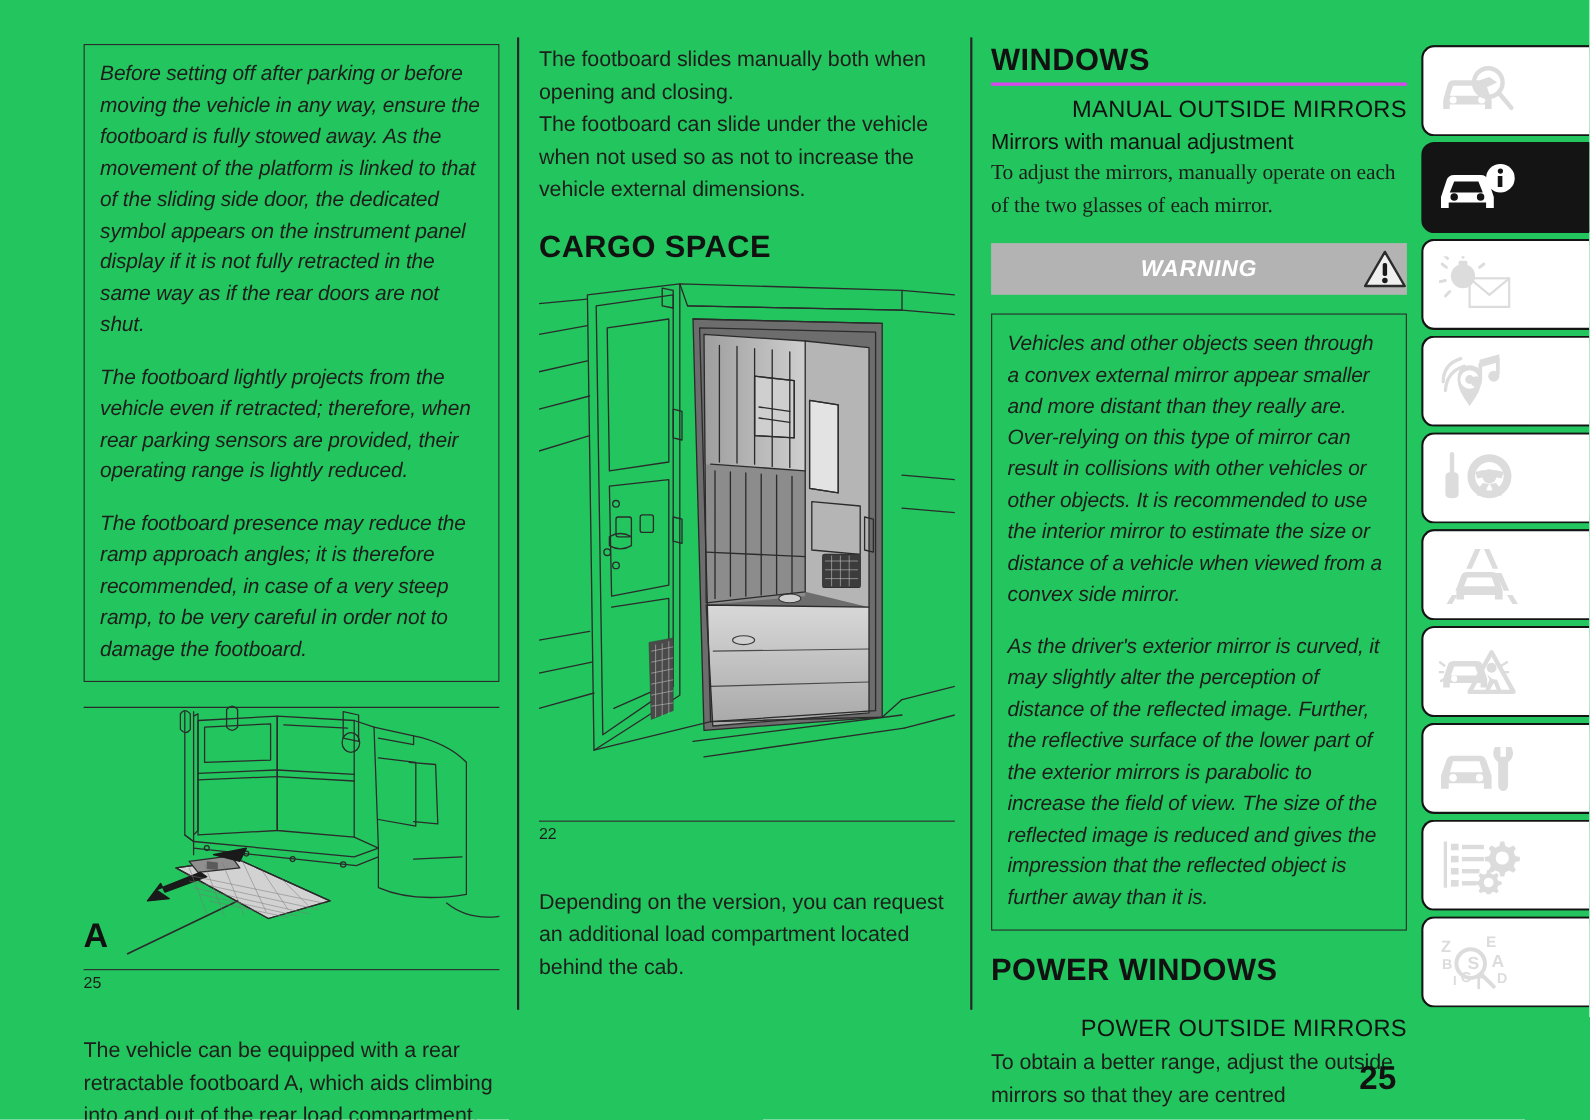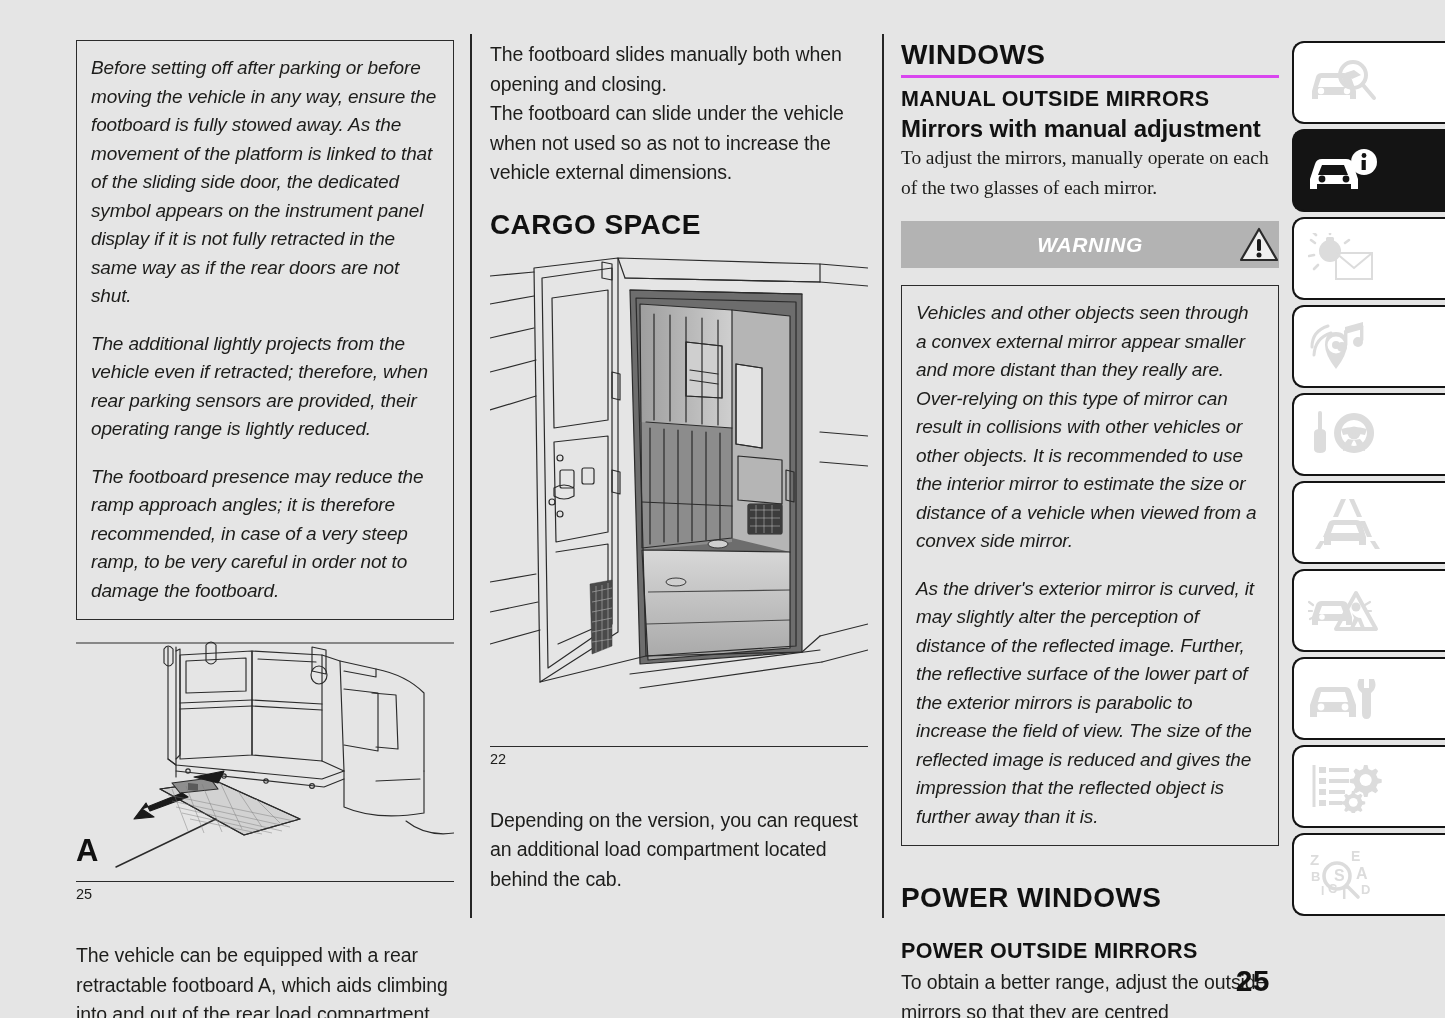--- a/index.html
+++ b/index.html
@@ -3,21 +3,21 @@
 <meta charset="utf-8">
 <style>
   * { box-sizing: border-box; margin: 0; padding: 0; }
   html, body {
     width: 1445px; height: 1018px;
     background: #ffffff;
     font-family: "Liberation Sans", sans-serif;
     color: #1a1a1a;
     overflow: hidden;
   }
-  .page { position: relative; width: 1445px; height: 1018px; background:#e5e5e5; }
+  .page { position: relative; width: 1445px; height: 1018px; background:#22c55e; }
 
   
   .col { position: absolute; top: 40px; }
   .col-1 { left: 76px;  width: 378px; }
   .col-2 { left: 490px; width: 378px; }
   .col-3 { left: 901px; width: 378px; }
 
   .divider {
     position: absolute; top: 34px; width: 2px; height: 884px;
     background: #262626;
@@ -32,26 +32,27 @@
   }
   .body-text p + p { margin-top: 20px; }
 
   .h1 {
     font-size: 28px; font-weight: bold; letter-spacing: 0.4px;
     line-height: 1.08; color: #111; text-transform: uppercase;
     font-stretch: condensed;
   }
   .h1.ruled { border-bottom: 3px solid #d946ef; padding-bottom: 5px; margin-bottom: 9px; }
   .h2 {
-    font-size: 21.5px; font-weight: bold; letter-spacing: 0.3px;
+    font-size: 21.5px; font-weight: normal; letter-spacing: 0.3px;
     line-height: 25px; color: #111; text-transform: uppercase;
     margin-bottom: 4px;
+    text-align: right;
   }
   .h3 {
-    font-size: 24px; font-weight: bold; letter-spacing: -0.1px;
+    font-size: 20px; font-weight: normal; letter-spacing: -0.1px;
     line-height: 26px; color: #111; margin-bottom: 1px;
   }
 
   
   .note-box {
     border: 1.6px solid #2b2b2b;
     padding: 13px 14px 14px 14px;
   }
   .note-box p {
     font-style: italic; font-size: 19px; line-height: 28.5px;
@@ -109,21 +110,21 @@
 
 <div class="page">
 
   <div class="divider divider-1"></div>
   <div class="divider divider-2"></div>
 
   <div class="col col-1">
 
     <div class="note-box">
       <p>Before setting off after parking or before moving the vehicle in any way, ensure the footboard is fully stowed away. As the movement of the platform is linked to that of the sliding side door, the dedicated symbol appears on the instrument panel display if it is not fully retracted in the same way as if the rear doors are not shut.</p>
-      <p>The additional lightly projects from the vehicle even if retracted; therefore, when rear parking sensors are provided, their operating range is lightly reduced.</p>
+      <p>The footboard lightly projects from the vehicle even if retracted; therefore, when rear parking sensors are provided, their operating range is lightly reduced.</p>
       <p>The footboard presence may reduce the ramp approach angles; it is therefore recommended, in case of a very steep ramp, to be very careful in order not to damage the footboard.</p>
     </div>
 
     <div class="fig" style="margin-top:11px;">
       <svg class="art" viewBox="0 0 378 248">
         <g fill="none" stroke="#2b2b2b" stroke-width="1.15" stroke-linejoin="round" stroke-linecap="round">
 
           <path d="M0 12 H378"></path>
 
           <path d="M92 16 L92 128 L100 134 L100 16"></path>
@@ -323,21 +324,21 @@
         <circle cx="20" cy="28" r="2.5" fill="#1a1a1a"></circle>
       </svg>
       <span class="label">WARNING</span>
     </div>
 
     <div class="note-box">
       <p>Vehicles and other objects seen through a convex external mirror appear smaller and more distant than they really are. Over-relying on this type of mirror can result in collisions with other vehicles or other objects. It is recommended to use the interior mirror to estimate the size or distance of a vehicle when viewed from a convex side mirror.</p>
       <p>As the driver's exterior mirror is curved, it may slightly alter the perception of distance of the reflected image. Further, the reflective surface of the lower part of the exterior mirrors is parabolic to increase the field of view. The size of the reflected image is reduced and gives the impression that the reflected object is further away than it is.</p>
     </div>
 
-    <div class="h1" style="margin-top:37px;">POWER WINDOWS</div>
+    <div class="h1" style="margin-top:21px;">POWER WINDOWS</div>
 
     <div class="h2" style="margin-top:26px;">Power Outside Mirrors</div>
 
     <div class="body-text">
       <p style="margin:0;">To obtain a better range, adjust the outside mirrors so that they are centred</p>
     </div>
   </div>
 
   <div class="tabs">
 

